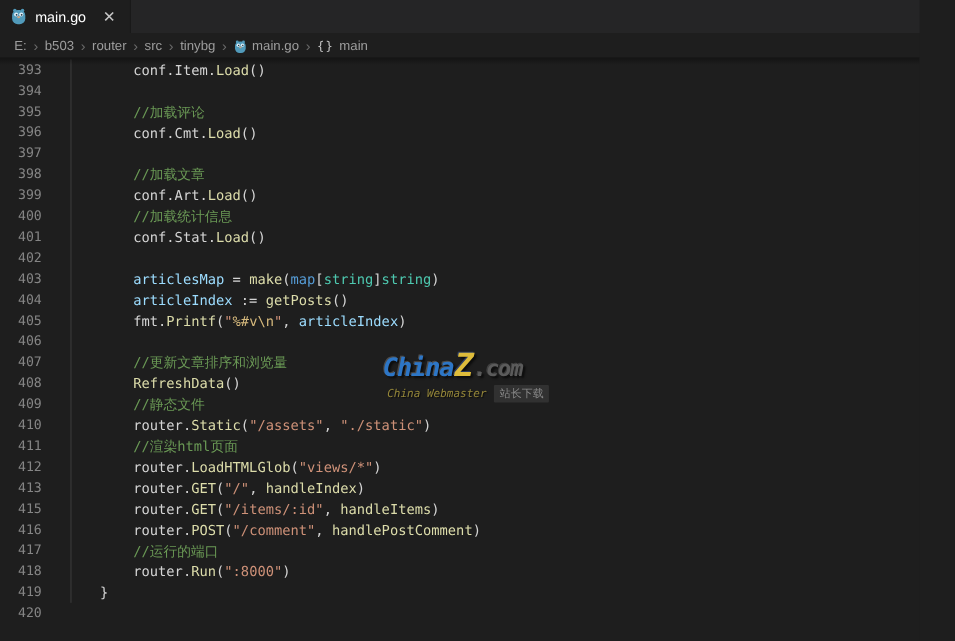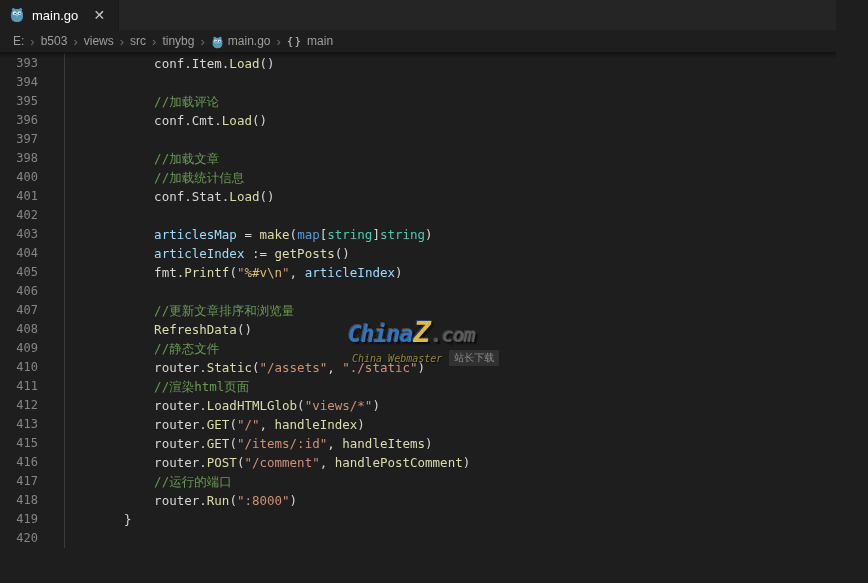--- a/index.html
+++ b/index.html
@@ -25,21 +25,21 @@
   .bc-sep { color:#6a6a6a; margin:0 6px; font-size:13px; }
   .braces { color:#c5c5c5; font-family:"DejaVu Sans Mono", monospace; font-size:11px;
             margin-right:5px; letter-spacing:1px; }
 
   
   .editor { flex:1 1 auto; background:var(--editor_bg); position:relative; padding-top:2px;
             font-family:"DejaVu Sans Mono", monospace; font-size:12.5px; overflow:hidden; }
   .shadow { position:absolute; top:0; left:0; right:0; height:7px; z-index:2;
             background:linear-gradient(to bottom, rgba(0,0,0,.38), rgba(0,0,0,0)); pointer-events:none; }
   .row { display:flex; height:19px; line-height:19px; white-space:pre; }
-  .ln { width:38px; text-align:right; color:var(--gutter); flex:0 0 38px; margin-right:42px;
+  .ln { width:38px; text-align:right; color:var(--gutter); flex:0 0 38px; margin-right:9px;
         font-size:12px; user-select:none; }
   .code { white-space:pre;margin-left:44px; }
   .guide { position:absolute; left:64px; top:2px; width:1px; height:494px;
            background:var(--guide); pointer-events:none; }
   .tk-pun{color:var(--tok_pun)} .tk-var{color:var(--tok_var)} .tk-fn{color:var(--tok_fn)}
   .tk-kw{color:var(--tok_kw)}  .tk-typ{color:var(--tok_typ)} .tk-str{color:var(--tok_str)}
   .tk-esc{color:var(--tok_esc)} .tk-com{color:var(--tok_com)}
 
   
   .watermark { position:absolute; left:348px; top:263px; z-index:4; opacity:.95; pointer-events:none; }
@@ -82,21 +82,21 @@
     <span class="bc-items" style="display: flex; align-items: center;">
         <span class="crumb">
           <span>E:</span>
         </span>
         <span class="bc-sep">›</span>
         <span class="crumb">
           <span>b503</span>
         </span>
         <span class="bc-sep">›</span>
         <span class="crumb">
-          <span>views</span>
+          <span>router</span>
         </span>
         <span class="bc-sep">›</span>
         <span class="crumb">
           <span>src</span>
         </span>
         <span class="bc-sep">›</span>
         <span class="crumb">
           <span>tinybg</span>
         </span>
         <span class="bc-sep">›</span>
@@ -124,20 +124,21 @@
   <div class="editor">
     <div class="shadow"></div>
     <div class="guide"></div>
     <div id="lines">
         <div class="row"><span class="ln">393</span><span class="code"><span class="tk-pun">    conf.Item.</span><span class="tk-fn">Load</span><span class="tk-pun">()</span></span></div>
         <div class="row"><span class="ln">394</span><span class="code"></span></div>
         <div class="row"><span class="ln">395</span><span class="code"><span class="tk-com">    //加载评论</span></span></div>
         <div class="row"><span class="ln">396</span><span class="code"><span class="tk-pun">    conf.Cmt.</span><span class="tk-fn">Load</span><span class="tk-pun">()</span></span></div>
         <div class="row"><span class="ln">397</span><span class="code"></span></div>
         <div class="row"><span class="ln">398</span><span class="code"><span class="tk-com">    //加载文章</span></span></div>
+        <div class="row"><span class="ln">399</span><span class="code"><span class="tk-pun">    conf.Art.</span><span class="tk-fn">Load</span><span class="tk-pun">()</span></span></div>
         <div class="row"><span class="ln">400</span><span class="code"><span class="tk-com">    //加载统计信息</span></span></div>
         <div class="row"><span class="ln">401</span><span class="code"><span class="tk-pun">    conf.Stat.</span><span class="tk-fn">Load</span><span class="tk-pun">()</span></span></div>
         <div class="row"><span class="ln">402</span><span class="code"></span></div>
         <div class="row"><span class="ln">403</span><span class="code"><span class="tk-pun">    </span><span class="tk-var">articlesMap</span><span class="tk-pun"> = </span><span class="tk-fn">make</span><span class="tk-pun">(</span><span class="tk-kw">map</span><span class="tk-pun">[</span><span class="tk-typ">string</span><span class="tk-pun">]</span><span class="tk-typ">string</span><span class="tk-pun">)</span></span></div>
         <div class="row"><span class="ln">404</span><span class="code"><span class="tk-pun">    </span><span class="tk-var">articleIndex</span><span class="tk-pun"> := </span><span class="tk-fn">getPosts</span><span class="tk-pun">()</span></span></div>
         <div class="row"><span class="ln">405</span><span class="code"><span class="tk-pun">    fmt.</span><span class="tk-fn">Printf</span><span class="tk-pun">(</span><span class="tk-str">"</span><span class="tk-esc">%#v\n</span><span class="tk-str">"</span><span class="tk-pun">, </span><span class="tk-var">articleIndex</span><span class="tk-pun">)</span></span></div>
         <div class="row"><span class="ln">406</span><span class="code"></span></div>
         <div class="row"><span class="ln">407</span><span class="code"><span class="tk-com">    //更新文章排序和浏览量</span></span></div>
         <div class="row"><span class="ln">408</span><span class="code"><span class="tk-pun">    </span><span class="tk-fn">RefreshData</span><span class="tk-pun">()</span></span></div>
         <div class="row"><span class="ln">409</span><span class="code"><span class="tk-com">    //静态文件</span></span></div>

